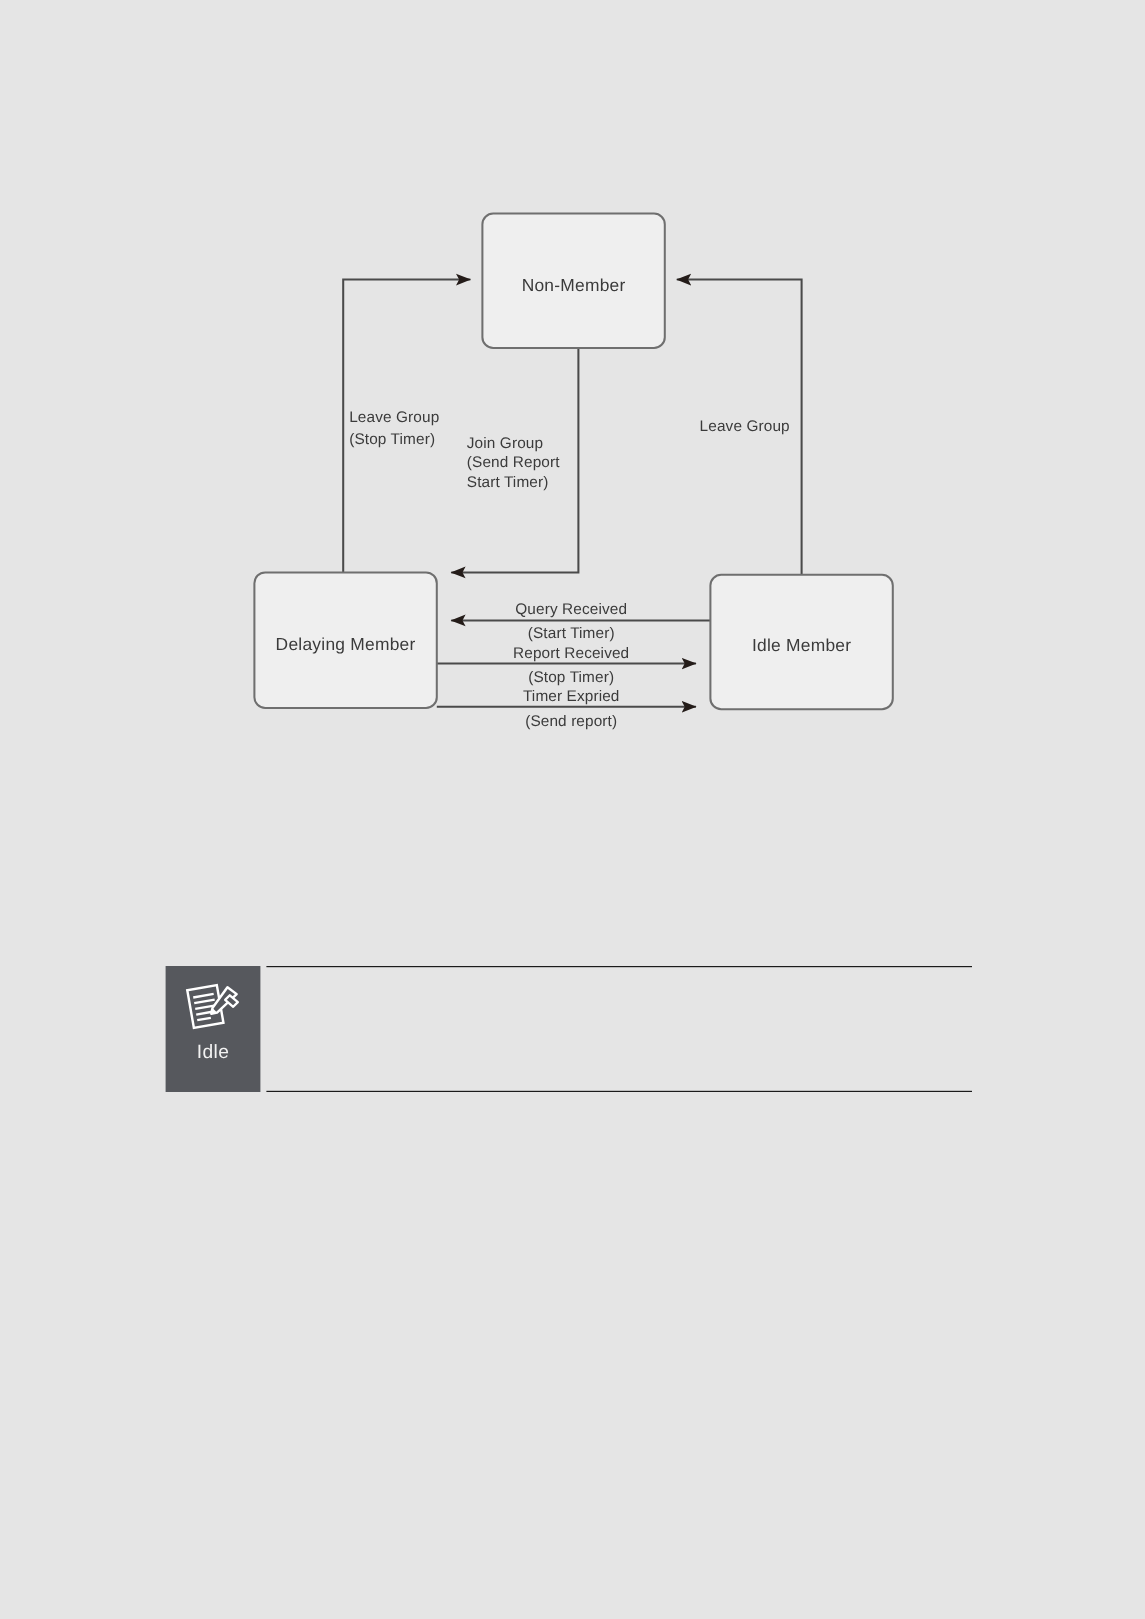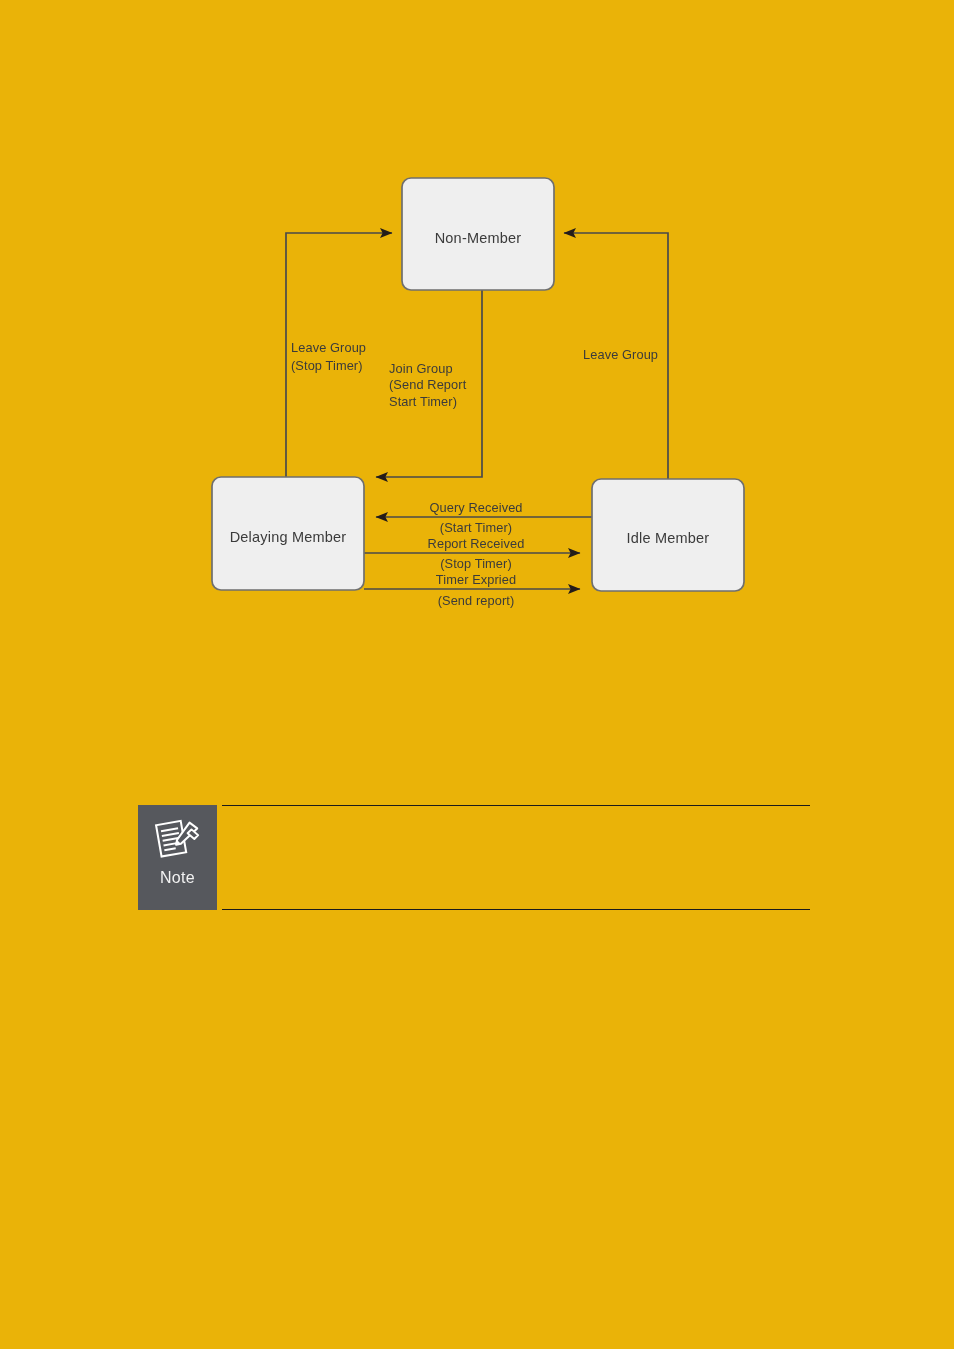--- a/index.html
+++ b/index.html
@@ -14,21 +14,21 @@
     position: relative;
     font-family: "Liberation Sans", sans-serif;
     color: #3b3b3b;
     overflow: hidden;
   }
 
   
   .page {
     position: absolute;
     inset: 0;
-    background: #eab308;
+    background: #e5e5e5;
     padding-left: 24px;
   }
 
   
   .diagram {
     position: absolute;
     left: 0;
     top: 0;
     width: 954px;
     height: 660px;
@@ -203,20 +203,20 @@
           <line x1="10" y1="30" x2="24" y2="30" stroke="#ffffff" stroke-width="2"></line>
           <line x1="10" y1="35" x2="22" y2="35" stroke="#ffffff" stroke-width="2"></line>
         </g>
 
         <g>
           <path d="M38 9 L46 15 L29 31 L24 32 L25 27 Z" fill="#56585d" stroke="#ffffff" stroke-width="2.1" stroke-linejoin="round"></path>
           <path d="M24 32 L29 31 L25 27 Z" fill="#ffffff"></path>
           <path d="M40 16 L47 22 L43 26 L36 20 Z" fill="#56585d" stroke="#ffffff" stroke-width="2" stroke-linejoin="round"></path>
         </g>
       </svg>
-      <div class="note-badge-label">Note</div>
+      <div class="note-badge-label">Idle</div>
     </div>
     <div class="note-body">
       <div class="note-text"></div>
     </div>
   </div>
 
 </div>
 
 </body></html>

